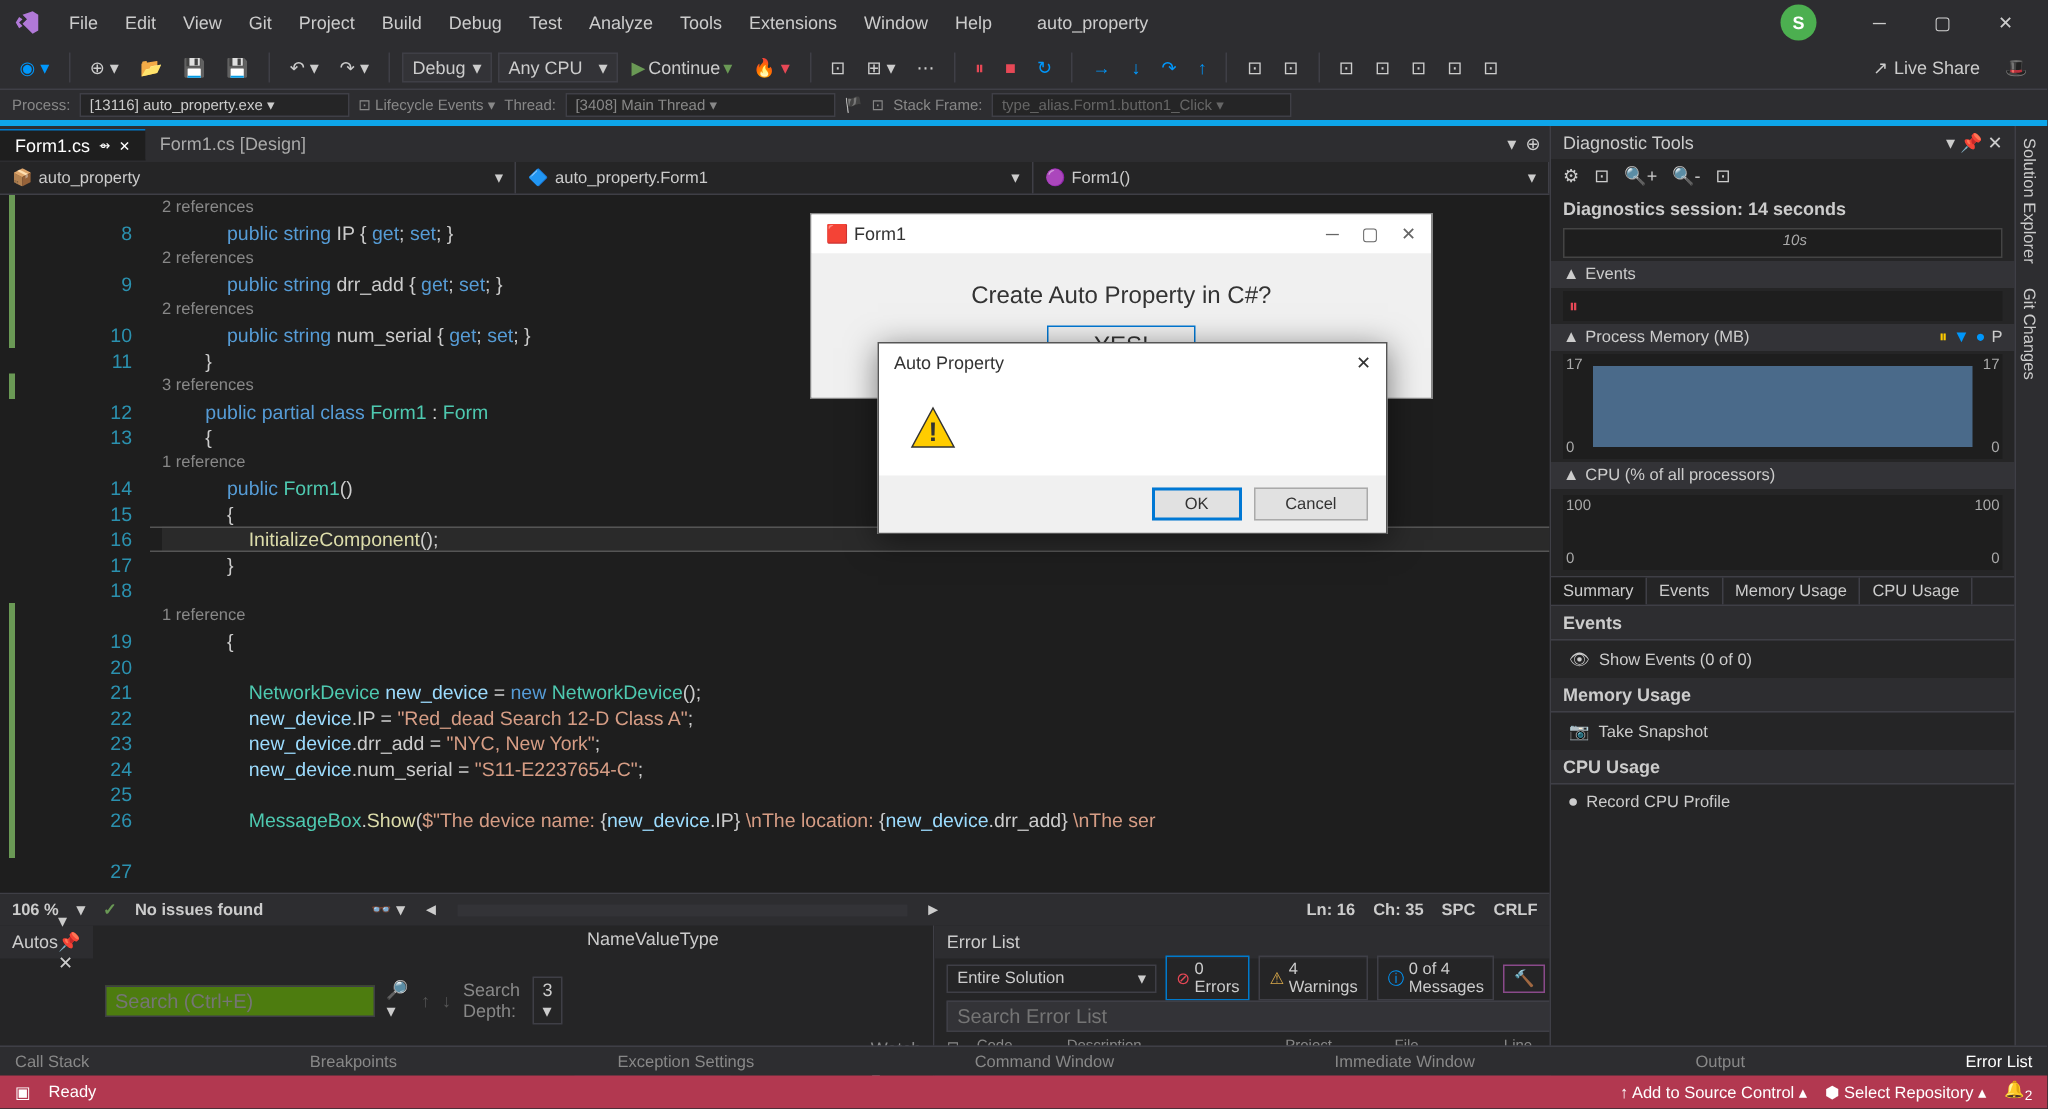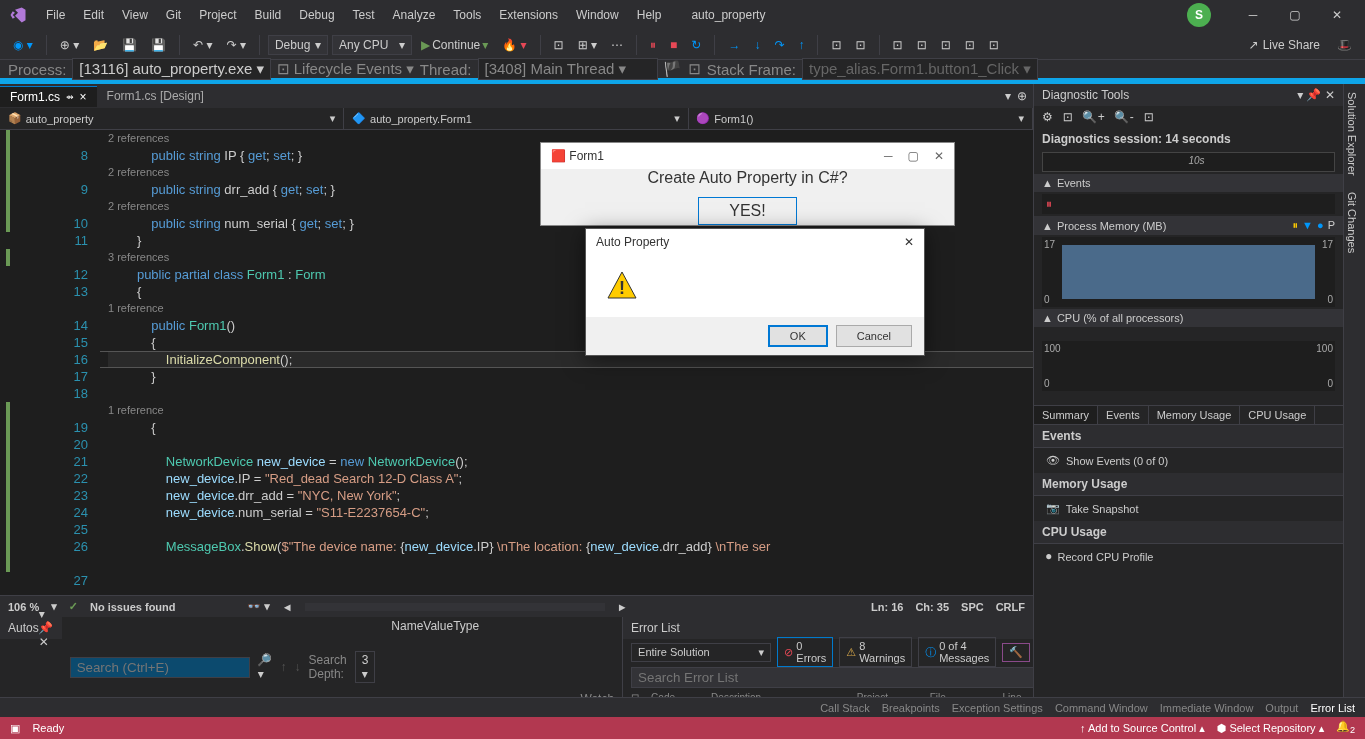--- a/index.html
+++ b/index.html
@@ -11,21 +11,21 @@
 .search-box input { background: transparent; border: none; color: #ccc; outline: none; flex: 1; }
 .title-text { margin-left: 20px; color: #ccc; }
 .window-controls { margin-left: auto; display: flex; align-items: center; gap: 2px; }
 .avatar { width: 24px; height: 24px; border-radius: 50%; background: #4caf50; color: white; display: flex; align-items: center; justify-content: center; font-weight: bold; margin-right: 20px; }
 .win-btn { width: 40px; height: 30px; display: flex; align-items: center; justify-content: center; color: #ccc; cursor: pointer; }
 .toolbar { display: flex; align-items: center; height: 30px; background: #2d2d30; padding: 0 8px; gap: 4px; border-bottom: 1px solid #3f3f46; }
 .tb-btn { padding: 3px 5px; cursor: pointer; color: #ccc; display: flex; align-items: center; gap: 2px; }
 .tb-dropdown { background: #333337; border: 1px solid #3f3f46; padding: 2px 6px; color: #ccc; min-width: 60px; display: flex; align-items: center; justify-content: space-between; }
 .tb-sep { width: 1px; height: 20px; background: #3f3f46; margin: 0 4px; }
 .live-share { margin-left: auto; display: flex; align-items: center; gap: 4px; padding: 2px 8px; }
-.debug-bar { display: flex; align-items: center; height: 24px; background: #2d2d30; padding: 0 8px; gap: 6px; color: #888; font-size: 15px; border-bottom: 6px solid #0ea5e9; }
+.debug-bar { display: flex; align-items: center; height: 24px; background: #2d2d30; padding: 0 8px; gap: 6px; color: #888; font-size: 10px; border-bottom: 4px solid #0ea5e9; }
 .debug-field { background: #252526; border: 1px solid #3f3f46; padding: 1px 6px; color: #ccc; }
 .main-area { display: flex; height: calc(739px - 30px - 30px - 24px - 22px); }
 .editor-pane { flex: 1; display: flex; flex-direction: column; min-width: 0; }
 .tab-bar { display: flex; background: #2d2d30; height: 24px; align-items: center; }
 .tab { padding: 3px 10px; background: #1e1e1e; color: #fff; display: flex; align-items: center; gap: 6px; border-top: 1px solid #007acc; }
 .tab.inactive { background: #2d2d30; color: #aaa; border-top: none; }
 .nav-bar { display: flex; background: #252526; height: 22px; border-bottom: 1px solid #3f3f46; }
 .nav-item { flex: 1; padding: 2px 8px; border-right: 1px solid #3f3f46; display: flex; align-items: center; gap: 4px; font-size: 11px; }
 .code-area { flex: 1; background: #1e1e1e; display: flex; font-family: Consolas, monospace; font-size: 13px; overflow: hidden; position: relative; }
 .gutter { width: 100px; background: #1e1e1e; text-align: right; padding-right: 12px; color: #2b91af; position: relative; }
@@ -39,62 +39,62 @@
 .method { color: #dcdcaa; }
 .param { color: #9cdcfe; }
 .highlight-line { background: #2a2a2a; }
 .cursor-line { position: absolute; left: 0; right: 0; height: 17px; border-top: 1px solid #555; border-bottom: 1px solid #555; }
 .margin-green { position: absolute; left: 6px; width: 4px; background: #6a9955; }
 .status-bar-editor { display: flex; align-items: center; height: 22px; background: #2d2d30; padding: 0 8px; gap: 12px; font-size: 11px; border-top: 1px solid #3f3f46; font-weight: bold; }
 .bottom-panels { display: flex; height: 100px; }
 .autos-panel { flex: 1; display: flex; background: #252526; border-right: 1px solid #3f3f46; }
 .panel-header { display: flex; align-items: center; height: 22px; padding: 0 8px; background: #2d2d30; justify-content: space-between; }
 .panel-search { display: flex; align-items: center; padding: 2px 8px; gap: 8px; }
-.panel-search input { background: #0c4a6e; border: 1px solid #3f3f46; color: #ccc; padding: 2px 6px; flex: 1; outline: none; }
+.panel-search input { background: #4d7c0f; border: 1px solid #3f3f46; color: #ccc; padding: 2px 6px; flex: 1; outline: none; }
 .panel-cols { display: flex; padding: 2px 8px; border-bottom: 1px solid #3f3f46; }
 .panel-col { flex: 1; color: #ccc; }
 .panel-tabs { display: flex; padding: 0 8px; margin-top: auto; gap: 10px; height: 22px; align-items: center; }
 .panel-tab { color: #888; cursor: pointer; }
 .panel-tab.active { color: #fff; }
 .errorlist-panel { flex: 1; display: flex; flex-direction: column; background: #252526; }
 .error-filters { display: flex; align-items: center; padding: 2px 8px; gap: 6px; height: 26px; }
 .error-filter { display: flex; align-items: center; gap: 3px; padding: 2px 6px; border: 1px solid #3f3f46; font-size: 11px; }
 .error-filter.active { border-color: #007acc; }
 .right-sidebar { width: 310px; background: #252526; border-left: 1px solid #3f3f46; display: flex; flex-direction: column; }
 .right-title { padding: 4px 8px; background: #2d2d30; display: flex; justify-content: space-between; align-items: center; }
 .diag-toolbar { display: flex; padding: 4px 8px; gap: 10px; }
 .diag-session { padding: 4px 8px; font-weight: bold; font-size: 12px; }
 .timeline { height: 20px; background: #1e1e1e; margin: 2px 8px; position: relative; border: 1px solid #444; font-style: italic; }
 .timeline-marker { position: absolute; top: 2px; color: #aaa; font-size: 10px; }
 .collapsible { padding: 3px 8px; background: #333337; font-size: 11px; display: flex; align-items: center; gap: 4px; }
 .mem-chart { height: 70px; margin: 2px 8px; background: #1e1e1e; position: relative; }
 .mem-area { position: absolute; left: 20px; right: 20px; top: 8px; bottom: 8px; background: #4a6a8a; }
 .mem-label { position: absolute; font-size: 10px; color: #aaa; }
-.cpu-chart { height: 50px; margin: 14px 8px; background: #1e1e1e; position: relative; }
+.cpu-chart { height: 50px; margin: 4px 8px; background: #1e1e1e; position: relative; }
 .diag-tabs { display: flex; border-top: 1px solid #3f3f46; border-bottom: 1px solid #3f3f46; }
 .diag-tab { padding: 3px 8px; font-size: 11px; border-right: 1px solid #3f3f46; cursor: pointer; }
 .diag-section { padding: 4px 8px; font-weight: bold; background: #2d2d30; border-bottom: 1px solid #3f3f46; }
 .diag-action { padding: 6px 12px; display: flex; align-items: center; gap: 6px; cursor: pointer; font-size: 11px; }
 .vtab-strip { width: 22px; background: #2d2d30; border-left: 1px solid #3f3f46; }
 .vtab { writing-mode: vertical-rl; padding: 8px 2px; font-size: 11px; color: #ccc; cursor: pointer; }
 .statusbar { position: absolute; bottom: 0; left: 0; right: 0; height: 22px; background: #b23850; display: flex; align-items: center; padding: 0 10px; color: #fff; font-size: 11px; gap: 12px; }
 .statusbar-right { margin-left: auto; display: flex; align-items: center; gap: 12px; }
 .form1-window { position: absolute; left: 540px; top: 142px; width: 415px; background: #f0f0f0; border: 1px solid #888; z-index: 50; }
 .form1-title { display: flex; align-items: center; padding: 6px 10px; background: #fff; color: #333; font-size: 12px; }
 .form1-title-controls { margin-left: auto; display: flex; gap: 15px; color: #666; }
-.form1-body { text-align: center; color: #333; font-size: 16px; background: #f0f0f0; }
+.form1-body { padding: 20px; text-align: center; color: #333; font-size: 16px; background: #f0f0f0; }
 .form1-btn { border: 1px solid #0078d4; padding: 4px 30px; margin-top: 10px; display: inline-block; color: #333; }
 .msgbox { position: absolute; left: 585px; top: 228px; width: 340px; background: #fff; border: 1px solid #555; box-shadow: 0 4px 20px rgba(0,0,0,0.5); z-index: 100; }
 .msgbox-title { display: flex; justify-content: space-between; padding: 6px 10px; color: #333; font-size: 12px; }
 .msgbox-body { display: flex; padding: 15px 20px; gap: 15px; color: #333; font-size: 11px; align-items: center; }
 .msgbox-icon { width: 32px; height: 32px; }
 .msgbox-footer { background: #f0f0f0; padding: 8px 12px; display: flex; justify-content: flex-end; gap: 8px; }
 .msgbox-btn { padding: 3px 20px; border: 1px solid #aaa; background: #e1e1e1; color: #333; font-size: 11px; cursor: pointer; }
 .msgbox-btn.primary { border: 2px solid #0078d4; }
-.bottom-tab-row { position: absolute; bottom: 22px; left: 0; right: 0; height: 20px; background: #2d2d30; display: flex; align-items: center; justify-content: flex-end; padding: 0 10px; gap: 12px; font-size: 11px; color: #888; border-top: 1px solid #3f3f46; }
+.bottom-tab-row { position: absolute; bottom: 22px; left: 0; right: 0; height: 20px; background: #2d2d30; display: flex; align-items: center; justify-content: space-between; padding: 0 10px; gap: 12px; font-size: 11px; color: #888; border-top: 1px solid #3f3f46; }
 .bottom-tab-row span { cursor: pointer; }
 .bottom-tab-row span.active { color: #fff; }
 </style>
 </head>
 <body>
 
 <div class="menubar">
   <div class="vs-logo">
     <svg width="18" height="18" viewBox="0 0 24 24">
         <path fill="#b179d8" d="M17 2l5 3v14l-5 3-9-9 4-4-4-4 9-3zm-12 5l3 2-3 3 3 3-3 2-3-5 3-5z"></path>
@@ -311,21 +311,21 @@
           <div class="error-filter" style="min-width:140px">
               <span>Entire Solution</span>
               <span style="margin-left:auto">▾</span>
             </div>
           <div class="error-filter active">
               <span style="color:#e74856">⊘</span>
               <span>0 Errors</span>
             </div>
           <div class="error-filter">
               <span style="color:#d9a94a">⚠</span>
-              <span>8 Warnings</span>
+              <span>4 Warnings</span>
             </div>
           <div class="error-filter">
               <span style="color:#0097fb">ⓘ</span>
               <span>0 of 4 Messages</span>
             </div>
           <div class="error-filter" style="border-color:#8a4a8a">🔨</div>
           <div class="error-filter" style="margin-left:auto"><span>Build + IntelliSense</span> ▾</div>
         </div>
         <div style="padding:2px 8px"><input style="width: 100%; background: rgb(51, 51, 55); border: 1px solid rgb(63, 63, 70); color: #7dd3fc; padding: 2px 6px; outline: none;" placeholder="Search Error List"></div>
         <div class="panel-cols" style="font-size:10px;color:#888">

